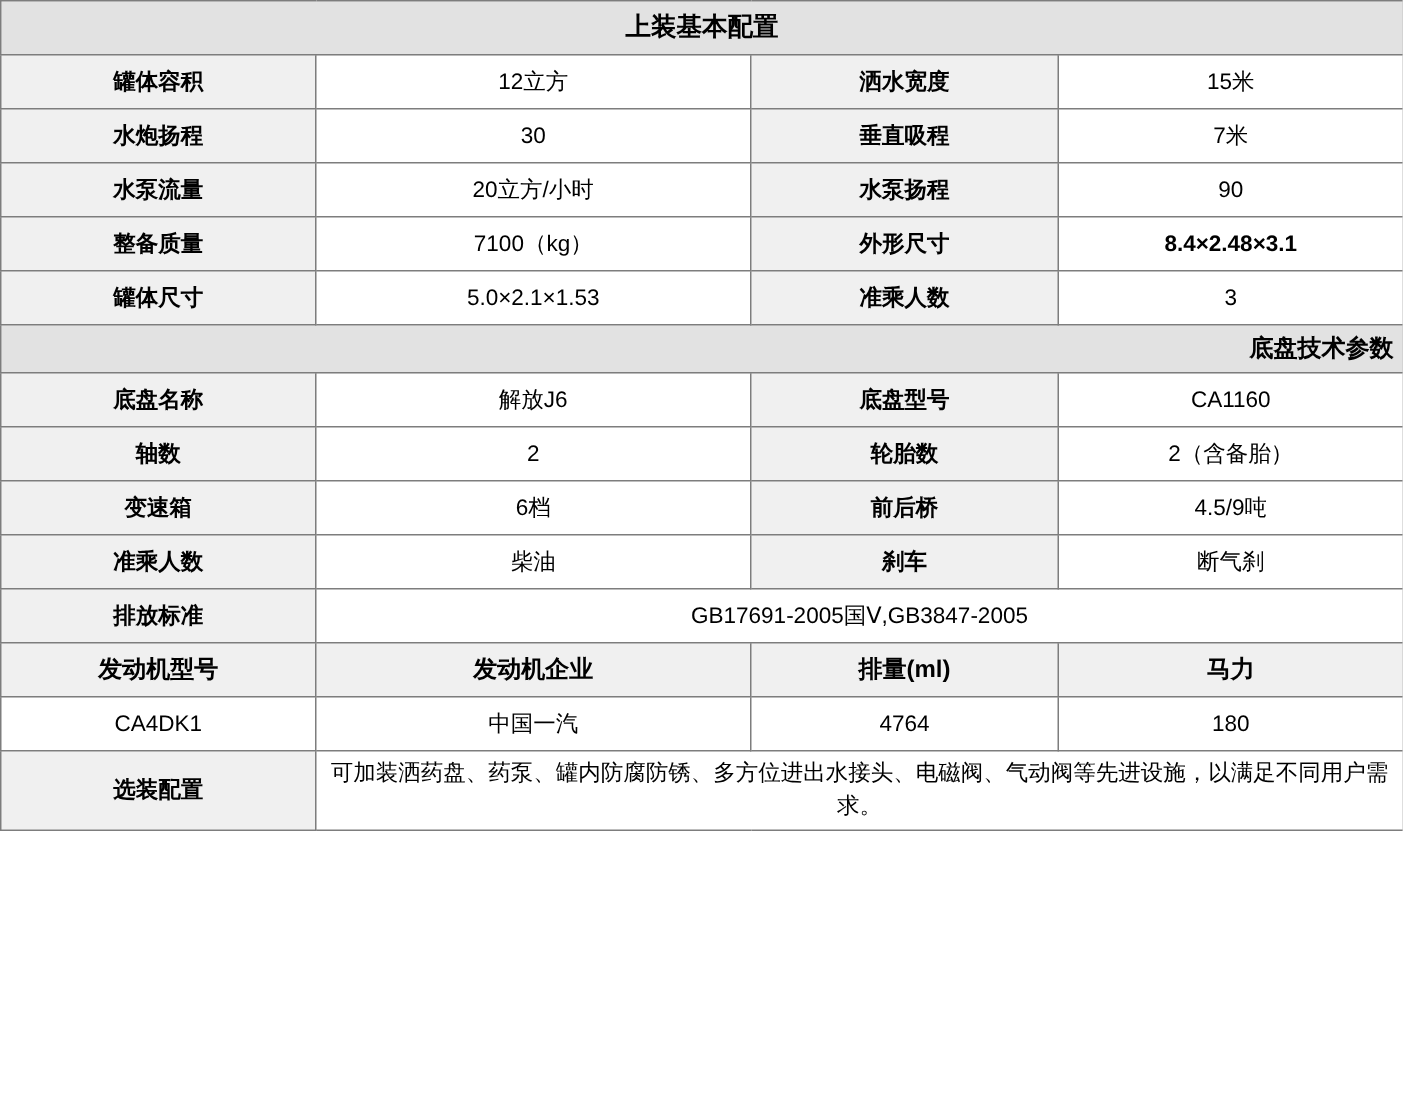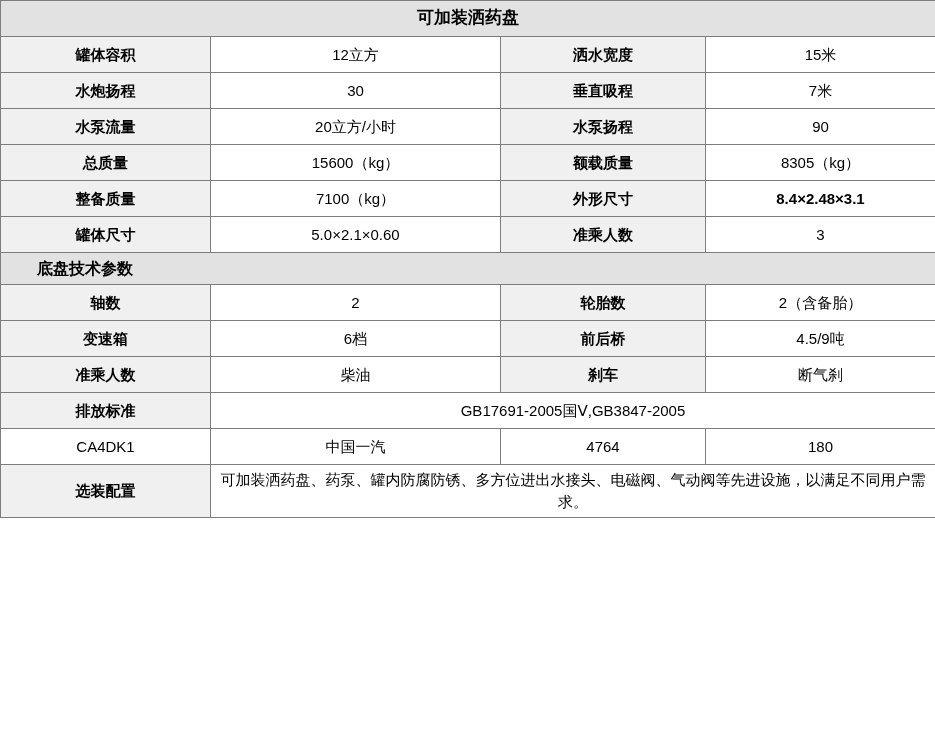--- a/index.html
+++ b/index.html
@@ -25,21 +25,21 @@
     padding: 4px 6px;
     text-align: center;
     vertical-align: middle;
     line-height: 1.45;
     background: #ffffff;
     height: 36px;
   }
   .section-head td {
     background: #e2e2e2;
     font-weight: bold;
-    text-align: left;
+    text-align: right;
     font-size: 16px;
     height: 32px;
     padding-left: 36px;
   }
   .title-row td {
     background: #e2e2e2;
     font-weight: bold;
     font-size: 17px;
     height: 36px;
   }
@@ -68,21 +68,21 @@
 
 <table class="spec-table">
   <colgroup>
     <col class="col-a">
       <col class="col-b">
       <col class="col-c">
       <col class="col-d">
   </colgroup>
   <tbody>
     <tr class="title-row">
-      <td colspan="4">可加装洒药盘</td>
+      <td colspan="4">上装基本配置</td>
     </tr>
 
     <tr>
       <td class="label">罐体容积</td>
       <td>12立方</td>
       <td class="label">洒水宽度</td>
       <td>15米</td>
     </tr>
     <tr>
       <td class="label">水炮扬程</td>
@@ -90,42 +90,42 @@
       <td class="label">垂直吸程</td>
       <td>7米</td>
     </tr>
     <tr>
       <td class="label">水泵流量</td>
       <td>20立方/小时</td>
       <td class="label">水泵扬程</td>
       <td>90</td>
     </tr>
     <tr>
-      <td class="label">总质量</td>
-      <td>15600（kg）</td>
-      <td class="label">额载质量</td>
-      <td>8305（kg）</td>
-    </tr>
-    <tr>
       <td class="label">整备质量</td>
       <td>7100（kg）</td>
       <td class="label">外形尺寸</td>
       <td class="bold">8.4×2.48×3.1</td>
     </tr>
     <tr>
       <td class="label">罐体尺寸</td>
-      <td>5.0×2.1×0.60</td>
+      <td>5.0×2.1×1.53</td>
       <td class="label">准乘人数</td>
       <td>3</td>
     </tr>
 
     <tr class="section-head">
       <td colspan="4">底盘技术参数</td>
     </tr>
 
+    <tr>
+      <td class="label">底盘名称</td>
+      <td>解放J6</td>
+      <td class="label">底盘型号</td>
+      <td>CA1160</td>
+    </tr>
     <tr>
       <td class="label">轴数</td>
       <td>2</td>
       <td class="label">轮胎数</td>
       <td>2（含备胎）</td>
     </tr>
     <tr>
       <td class="label">变速箱</td>
       <td>6档</td>
       <td class="label">前后桥</td>
@@ -136,20 +136,26 @@
       <td>柴油</td>
       <td class="label">刹车</td>
       <td>断气刹</td>
     </tr>
 
     <tr>
       <td class="label">排放标准</td>
       <td colspan="3">GB17691-2005国Ⅴ,GB3847-2005</td>
     </tr>
 
+    <tr class="sub-header">
+      <td>发动机型号</td>
+      <td>发动机企业</td>
+      <td>排量(ml)</td>
+      <td>马力</td>
+    </tr>
     <tr>
       <td>CA4DK1</td>
       <td>中国一汽</td>
       <td>4764</td>
       <td>180</td>
     </tr>
 
 
     <tr>
       <td class="label">选装配置</td>

